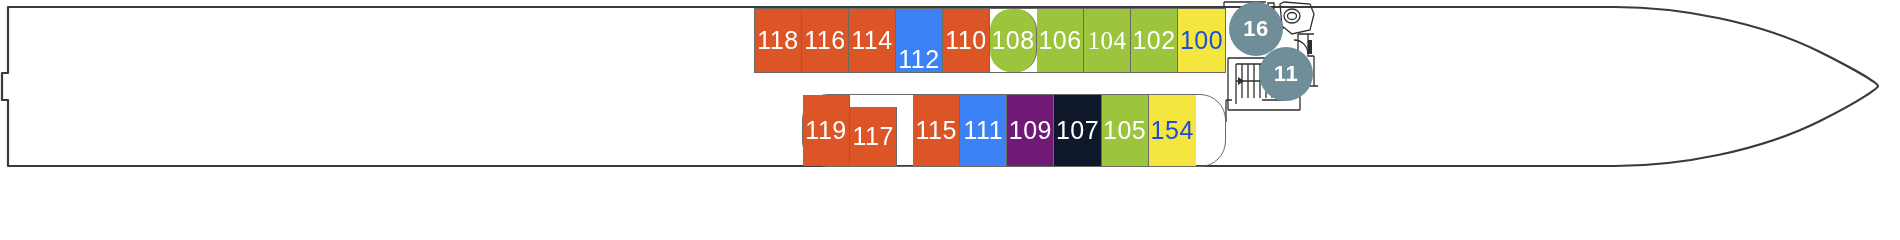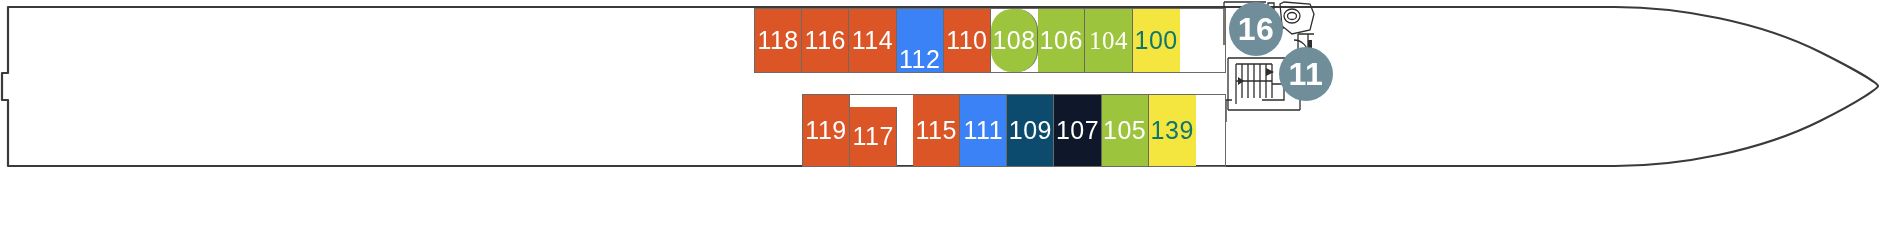--- a/index.html
+++ b/index.html
@@ -3,32 +3,32 @@
 <meta charset="utf-8">
 <style>
   html,body{margin:0;padding:0;background:#ffffff;}
   body{width:1900px;height:173px;overflow:hidden;
        font-family:"Liberation Sans","DejaVu Sans",sans-serif;}
   #deck{position:relative;width:1572px;height:173px;background:#ffffff;}
   #hull{position:absolute;left:0;top:0;width:1900px;height:173px;}
   .cabin-row{position:absolute;display:flex;box-sizing:border-box;
              border:1px solid #6b6b63;}
   #row-top{left:754px;top:8px;height:65px;}
-  #row-bottom{left:802px;top:94px;height:73px;}
+  #row-bottom{left:802px;top:94px;height:73px;border-radius:26px;}
   .cabin{position:relative;box-sizing:border-box;
          border-right:1px solid #6b6b63;
          display:flex;align-items:center;justify-content:center;}
   .cabin:last-child{border-right:none;}
   .cabin-label{font-size:25px;font-weight:400;line-height:1;
                letter-spacing:0.5px;color:#ffffff;
                user-select:none;white-space:nowrap;}
-  .cabin.tone-yellow .cabin-label{color:#0f766e;}
+  .cabin.tone-yellow .cabin-label{color:#1d4ed8;}
   .badge{position:absolute;border-radius:50%;
          display:flex;align-items:center;justify-content:center;
-         color:#ffffff;font-size:32px;font-weight:700;letter-spacing:0.5px;
+         color:#ffffff;font-size:22px;font-weight:700;letter-spacing:0.5px;
          line-height:1;user-select:none;}
   #plan-art{position:absolute;left:1222px;top:0px;width:110px;height:125px;}
 </style>
 </head>
 <body>
 
 <div id="deck">
 
   <svg id="hull" viewBox="0 0 1900 173" preserveAspectRatio="none" aria-hidden="true">
     <path d="M8,7 L1615,7 C1680,7 1760,22 1820,52
@@ -83,48 +83,51 @@
       </div>
       <div class="cabin tone-green" style="width: 47.2px; background: rgb(156, 196, 60); border-radius: 21px;">
         <span class="cabin-label">108</span>
       </div>
       <div class="cabin tone-green" style="width: 47.2px; background: rgb(156, 196, 60);">
         <span class="cabin-label">106</span>
       </div>
       <div class="cabin tone-green" style="width: 47.2px; background: rgb(156, 196, 60); font-family: Liberation Serif, serif;">
         <span class="cabin-label">104</span>
       </div>
+      <div class="cabin tone-green" style="width: 47.2px; background: rgb(156, 196, 60);">
+        <span class="cabin-label">102</span>
+      </div>
       <div class="cabin tone-yellow" style="width: 47.2px; background: rgb(244, 230, 63);">
         <span class="cabin-label">100</span>
       </div>
     </div>
 
   <div class="cabin-row" id="row-bottom" style="width: 424px;">
       <div class="cabin tone-orange" style="width: 47.1px; background: rgb(219, 85, 38);">
         <span class="cabin-label">119</span>
       </div>
       <div class="cabin tone-orange" style="width: 47.1px; background: rgb(219, 85, 38); margin-top: 12px;">
         <span class="cabin-label">117</span>
       </div>
       <div class="cabin tone-orange" style="width: 47.1px; background: rgb(219, 85, 38); margin-left: 16px;">
         <span class="cabin-label">115</span>
       </div>
       <div class="cabin tone-orange" style="width: 47.1px; background: #3b82f6;">
         <span class="cabin-label">111</span>
       </div>
-      <div class="cabin tone-green" style="width: 47.1px; background: #0c4a6e; justify-content: center;">
+      <div class="cabin tone-green" style="width: 47.1px; background: #701a75; justify-content: center;">
         <span class="cabin-label">109</span>
       </div>
       <div class="cabin tone-green" style="width: 47.1px; background: #0f172a;">
         <span class="cabin-label">107</span>
       </div>
       <div class="cabin tone-green" style="width: 47.1px; background: rgb(156, 196, 60);">
         <span class="cabin-label">105</span>
       </div>
       <div class="cabin tone-yellow" style="width: 47.1px; background: rgb(244, 230, 63);">
-        <span class="cabin-label">139</span>
+        <span class="cabin-label">154</span>
       </div>
     </div>
 
   <div class="badge" id="badge-0" style="left: 1229px; top: 2px; width: 54px; height: 54px; background: rgb(111, 142, 153);">16</div>
-  <div class="badge" id="badge-1" style="left: 1259px; top: 47px; width: 54px; height: 54px; background: rgb(111, 142, 153); margin-left: 20px;">11</div>
+  <div class="badge" id="badge-1" style="left: 1259px; top: 47px; width: 54px; height: 54px; background: rgb(111, 142, 153);">11</div>
 
 </div>
 
 </body></html>

